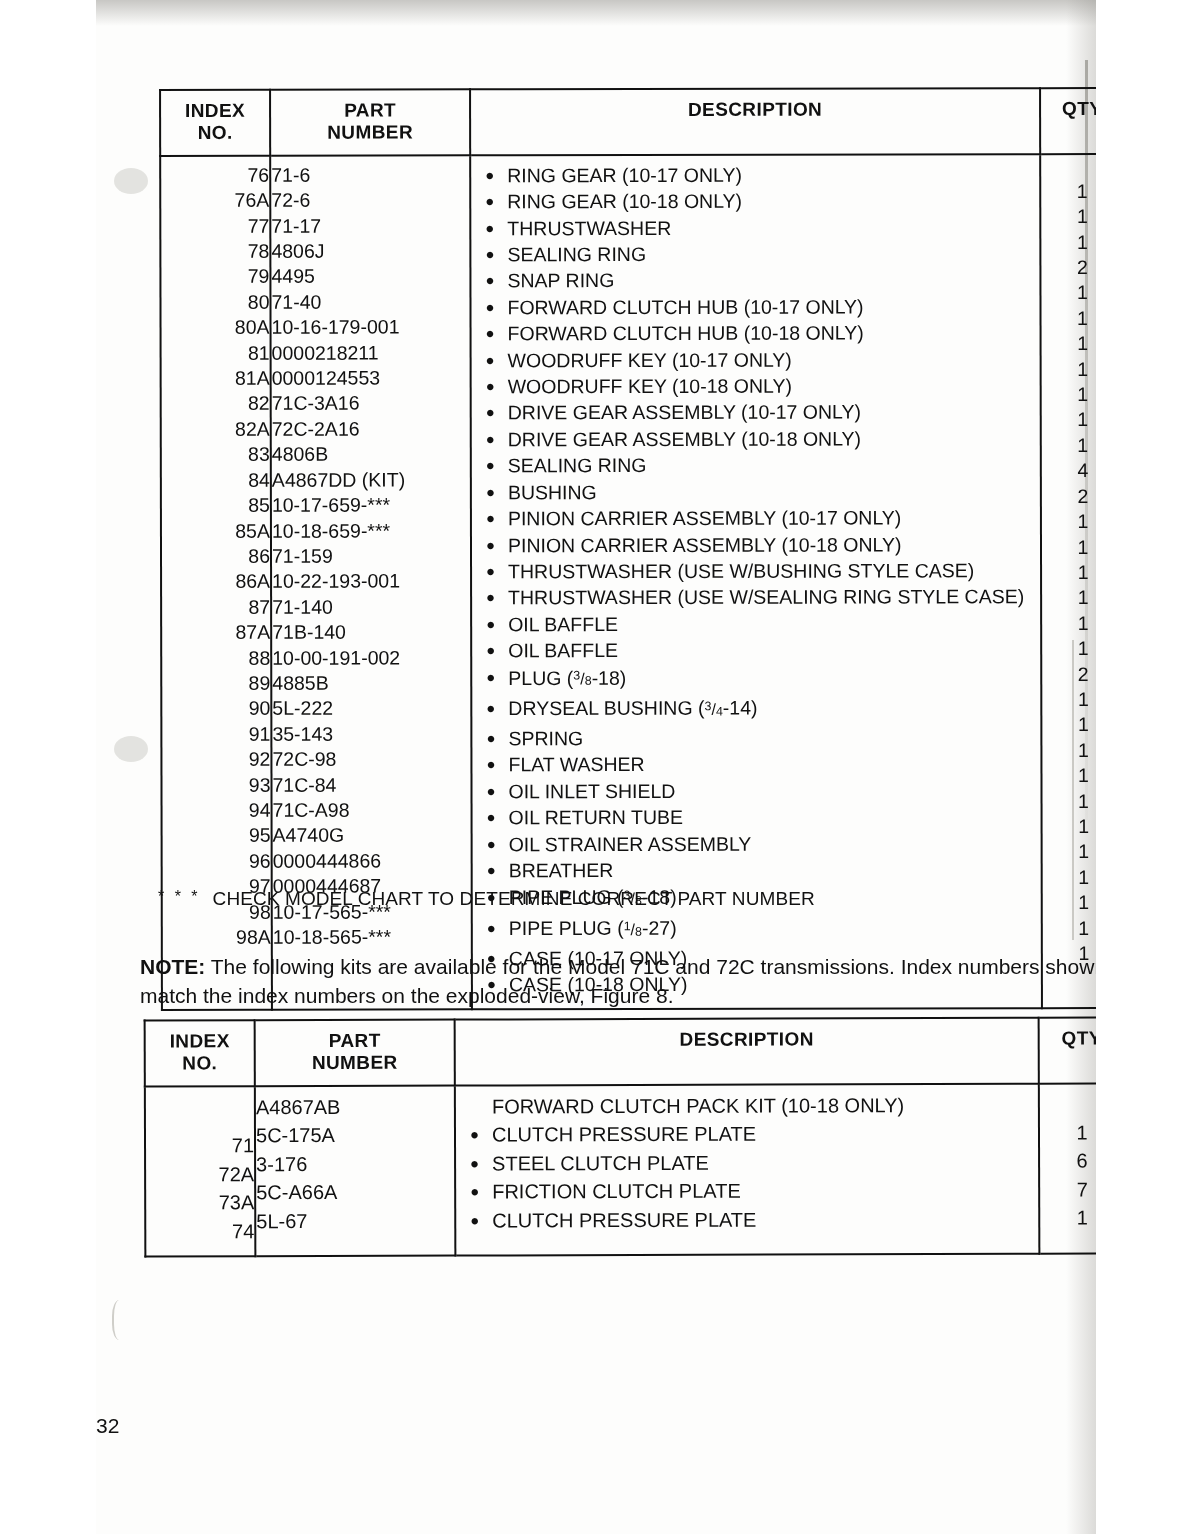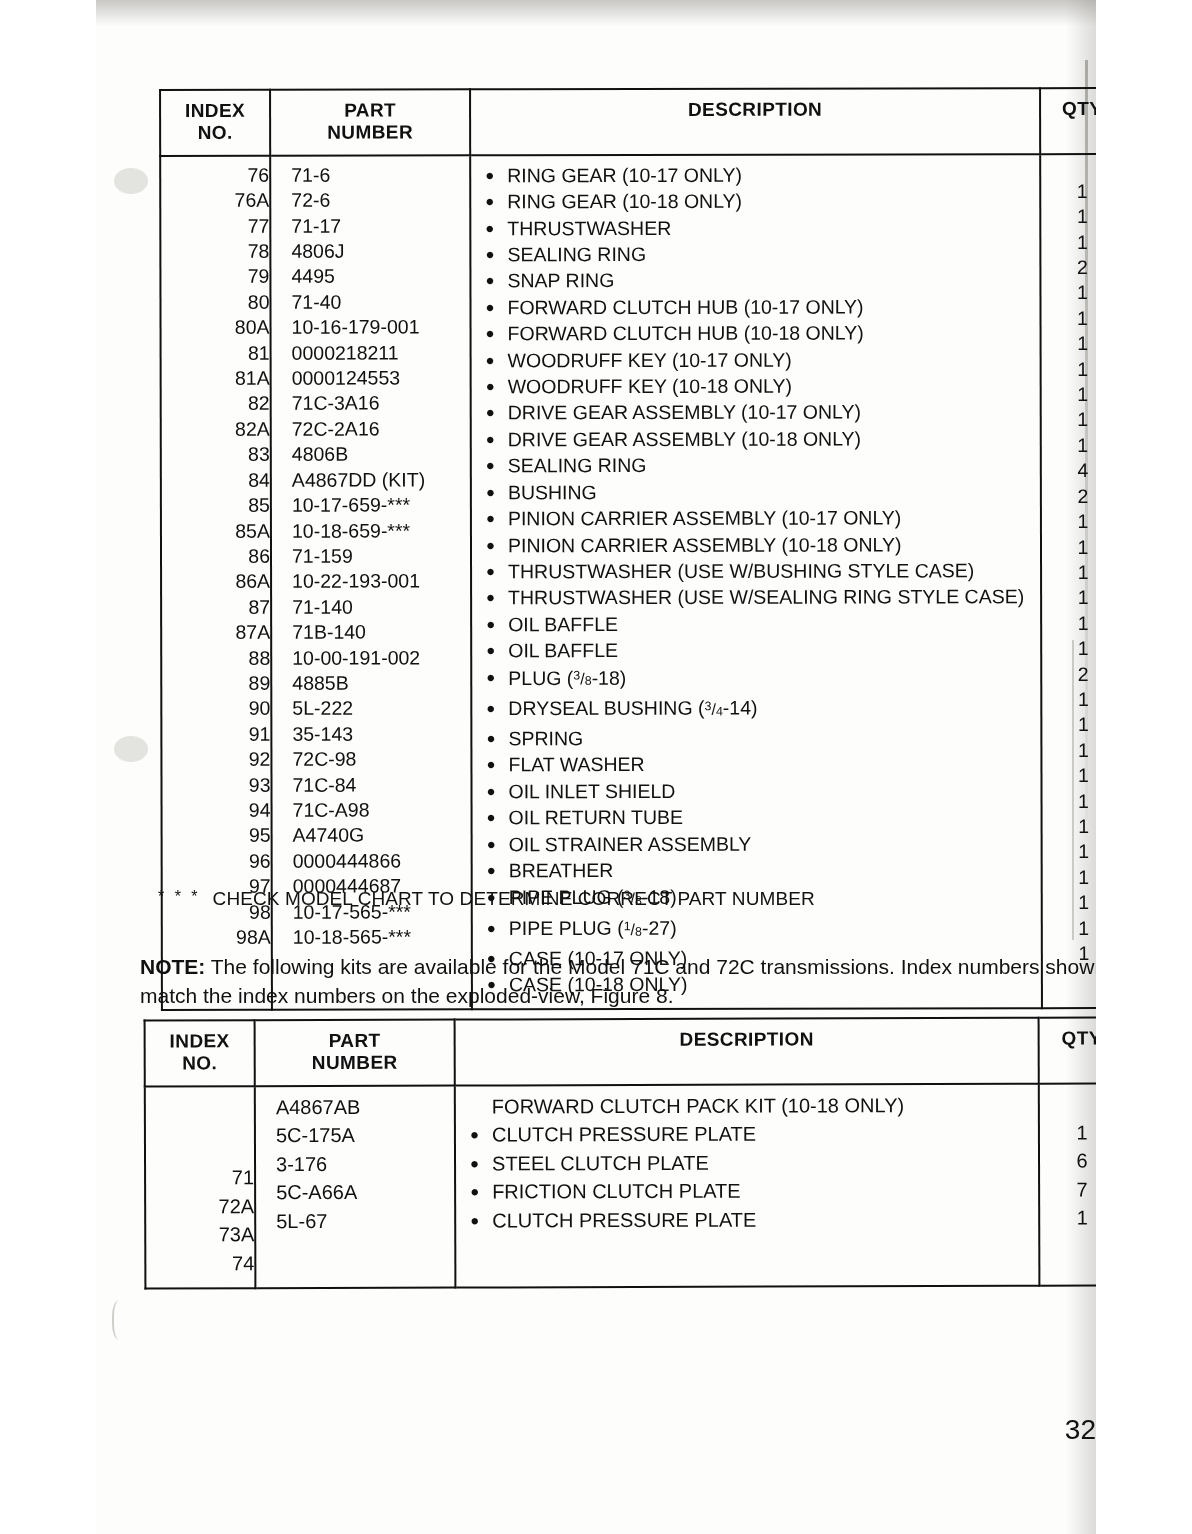--- a/index.html
+++ b/index.html
@@ -123,21 +123,21 @@
   .body-cell { padding: 0; }
   .stack {
     padding: 6px 0 10px 0;
   }
   .stack .line {
     font-size: 19.5px;
     line-height: 25.4px;
     white-space: nowrap;
   }
   .idx-list .line  { text-align: right; padding-left: 20px; }
-  .part-list .line { text-align: left; padding-left: 20px; }
+  .part-list .line { text-align: left; padding-left: 0; }
   .desc-list .line { text-align: left; padding-left: 14px; }
   .qty-list .line  { text-align: center; }
 
   .qty-list { padding-top: 24px; }
 
   .bullet {
     display: inline-block;
     width: 22px;
     font-size: 15px;
     vertical-align: 2px;
@@ -145,21 +145,21 @@
   .frac {
     font-size: 0.82em;
   }
   .frac sup { font-size: 0.78em; vertical-align: 0.38em; }
   .frac sub { font-size: 0.78em; vertical-align: -0.05em; }
 
   
   .t-kit .stack .line { font-size: 20px; line-height: 28.5px; }
   .t-kit .qty-list { padding-top: 34px; }
   .t-kit .qty-list .line { line-height: 28.5px; }
-  .t-kit .idx-list { padding-top: 48px; }
+  .t-kit .idx-list { padding-top: 16px; }
   .t-kit .part-list { padding-top: 6px; }
   .t-kit .desc-list { padding-top: 6px; }
 
   
   .footnote {
     position: absolute;
     left: 62px;
     top: 888px;
     font-size: 19px;
     letter-spacing: 0.1px;
@@ -181,22 +181,22 @@
     font-size: 21px;
     line-height: 29px;
   }
   .note b { font-weight: bold; }
 
   
   .page-number {
     position: absolute;
     left: 0; right: 0;
     top: 1414px;
-    text-align: right;
-    font-size: 28px;
+    text-align: left;
+    font-size: 21px;
   }
 
   
   .t-main { transform: rotate(-0.12deg); }
   .t-kit  { transform: rotate(-0.18deg); }
 </style>
 </head>
 <body>
 
 <div class="page">

